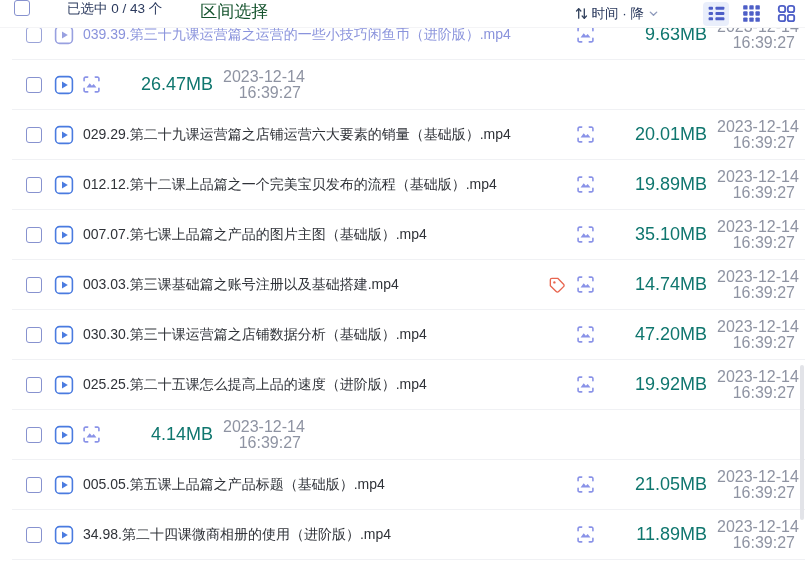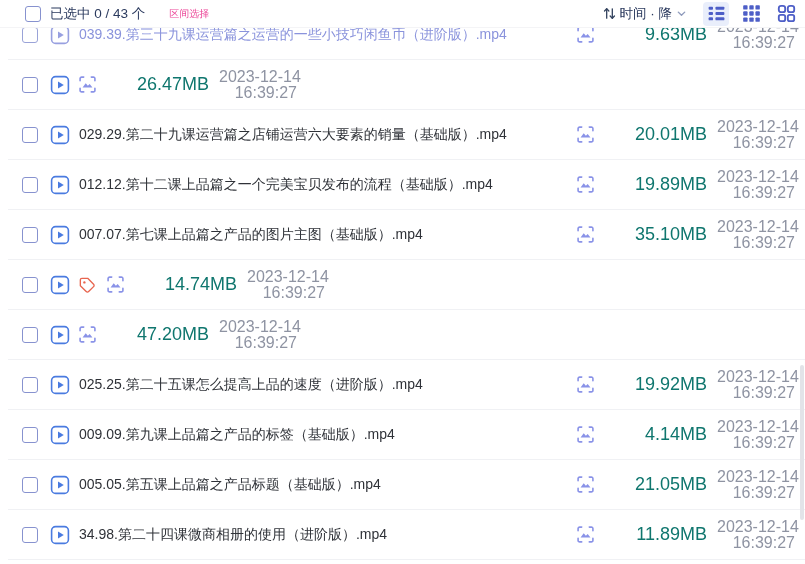--- a/index.html
+++ b/index.html
@@ -4,42 +4,42 @@
 <style>
   * { margin:0; padding:0; box-sizing:border-box; }
   html,body { background:#fff; }
   .canvas {
     position:relative; width:805px; height:564px; overflow:hidden;
     background:#fff; font-family:"Liberation Sans","DejaVu Sans",sans-serif;
   }
   
   .toolbar {
     position:absolute; top:0; left:0; right:0; height:28px; z-index:5;
-    background:#fff; display:flex; align-items:center;
-    padding:0 6px 0 25px; border-bottom:1px solid #f4f4f6;
+    background:#fff; display:flex; 
+    padding:0 6px 0 14px; border-bottom:1px solid #f4f4f6;gap:28px;
   }
   .checkbox {
     display:inline-block; width:16px; height:16px; border:1.5px solid #8792cf;
     border-radius:3px; background:#fff; flex:0 0 auto; cursor:pointer;
   }
   .sel-text { margin-left:9px; font-size:13.5px; color:#2b3a5e; white-space:nowrap; }
-  .range-link { margin-left:24px; font-size:10px; color:#ec4899; cursor:pointer; white-space:nowrap; }
+  .range-link { margin-left:10px; font-size:17px; color:#14532d; cursor:pointer; white-space:nowrap; }
   .toolbar-spacer { flex:1; }
   .sort-ctl { display:flex; align-items:center; gap:3px; cursor:pointer; color:#2b3a5e; }
   .sort-ctl .sort-glyph { color:#33435e; display:flex; }
   .sort-label { font-size:13.5px; color:#2b3a5e; white-space:nowrap; }
   .chev { color:#8f9bbc; display:flex; margin-left:1px; }
   .view-group { display:flex; align-items:center; gap:9px; margin-left:16px; }
   .view-btn {
     width:26px; height:24px; display:flex; align-items:center; justify-content:center;
     border-radius:4px; color:#4d5ec7; cursor:pointer;
   }
   .view-btn.active { background:#e9eefb; }
   
-  .list { position:absolute; top:10px; left:0; right:0; z-index:1;padding-left:8px; }
+  .list { position:absolute; top:10px; left:12px; right:0; z-index:1; }
   .row {
     height:50px; display:flex; align-items:center;
     padding:0 10px 0 14px; border-bottom:1px solid #f0f1f4; background:#fff0;
   }
   .file-icon { margin-left:12px; color:#4a7be0; display:flex; flex:0 0 auto; }
   .name {
     margin-left:9px; font-size:14px; color:#2f3238; white-space:nowrap;
     overflow:hidden; flex:1 1 auto; cursor:pointer;
   }
   .row.tinted .name { color:#8a93dc; }
@@ -218,20 +218,21 @@
     </div>
 
     <div class="row">
       <span class="checkbox"></span>
       <span class="file-icon">
         <svg width="20" height="20" viewBox="0 0 20 20">
           <rect x="1.6" y="1.6" width="16.8" height="16.8" rx="4" fill="none" stroke="currentColor" stroke-width="1.6"></rect>
           <path d="M8 6.6 L13.8 10 L8 13.4 Z" fill="currentColor"></path>
         </svg>
       </span>
+      <span class="name">003.03.第三课基础篇之账号注册以及基础搭建.mp4</span>
       <span class="badges">
         <span class="tag-icon">
           <svg width="18" height="18" viewBox="0 0 20 20">
             <path d="M10.8 2.6 L17.3 9.1 a1.9 1.9 0 0 1 0 2.7 L11.8 17.3 a1.9 1.9 0 0 1 -2.7 0 L2.6 10.8 V4.3 A1.7 1.7 0 0 1 4.3 2.6 Z" fill="none" stroke="currentColor" stroke-width="1.5" stroke-linejoin="round"></path>
             <circle cx="7.1" cy="7.1" r="1.3" fill="currentColor"></circle>
           </svg>
         </span>
         <span class="preview-icon">
           <svg width="19" height="19" viewBox="0 0 20 20">
             <g fill="none" stroke="currentColor" stroke-width="1.7" stroke-linecap="round">
@@ -252,20 +253,21 @@
     </div>
 
     <div class="row">
       <span class="checkbox"></span>
       <span class="file-icon">
         <svg width="20" height="20" viewBox="0 0 20 20">
           <rect x="1.6" y="1.6" width="16.8" height="16.8" rx="4" fill="none" stroke="currentColor" stroke-width="1.6"></rect>
           <path d="M8 6.6 L13.8 10 L8 13.4 Z" fill="currentColor"></path>
         </svg>
       </span>
+      <span class="name">030.30.第三十课运营篇之店铺数据分析（基础版）.mp4</span>
       <span class="badges">
 
         <span class="preview-icon">
           <svg width="19" height="19" viewBox="0 0 20 20">
             <g fill="none" stroke="currentColor" stroke-width="1.7" stroke-linecap="round">
               <path d="M2.2 6 V3.8 A1.6 1.6 0 0 1 3.8 2.2 H6"></path>
               <path d="M14 2.2 H16.2 A1.6 1.6 0 0 1 17.8 3.8 V6"></path>
               <path d="M17.8 14 V16.2 A1.6 1.6 0 0 1 16.2 17.8 H14"></path>
               <path d="M6 17.8 H3.8 A1.6 1.6 0 0 1 2.2 16.2 V14"></path>
             </g>
@@ -311,21 +313,20 @@
     </div>
 
     <div class="row">
       <span class="checkbox"></span>
       <span class="file-icon">
         <svg width="20" height="20" viewBox="0 0 20 20">
           <rect x="1.6" y="1.6" width="16.8" height="16.8" rx="4" fill="none" stroke="currentColor" stroke-width="1.6"></rect>
           <path d="M8 6.6 L13.8 10 L8 13.4 Z" fill="currentColor"></path>
         </svg>
       </span>
-      <span class="name">009.09.第九课上品篇之产品的标签（基础版）.mp4</span>
       <span class="badges">
 
         <span class="preview-icon">
           <svg width="19" height="19" viewBox="0 0 20 20">
             <g fill="none" stroke="currentColor" stroke-width="1.7" stroke-linecap="round">
               <path d="M2.2 6 V3.8 A1.6 1.6 0 0 1 3.8 2.2 H6"></path>
               <path d="M14 2.2 H16.2 A1.6 1.6 0 0 1 17.8 3.8 V6"></path>
               <path d="M17.8 14 V16.2 A1.6 1.6 0 0 1 16.2 17.8 H14"></path>
               <path d="M6 17.8 H3.8 A1.6 1.6 0 0 1 2.2 16.2 V14"></path>
             </g>

